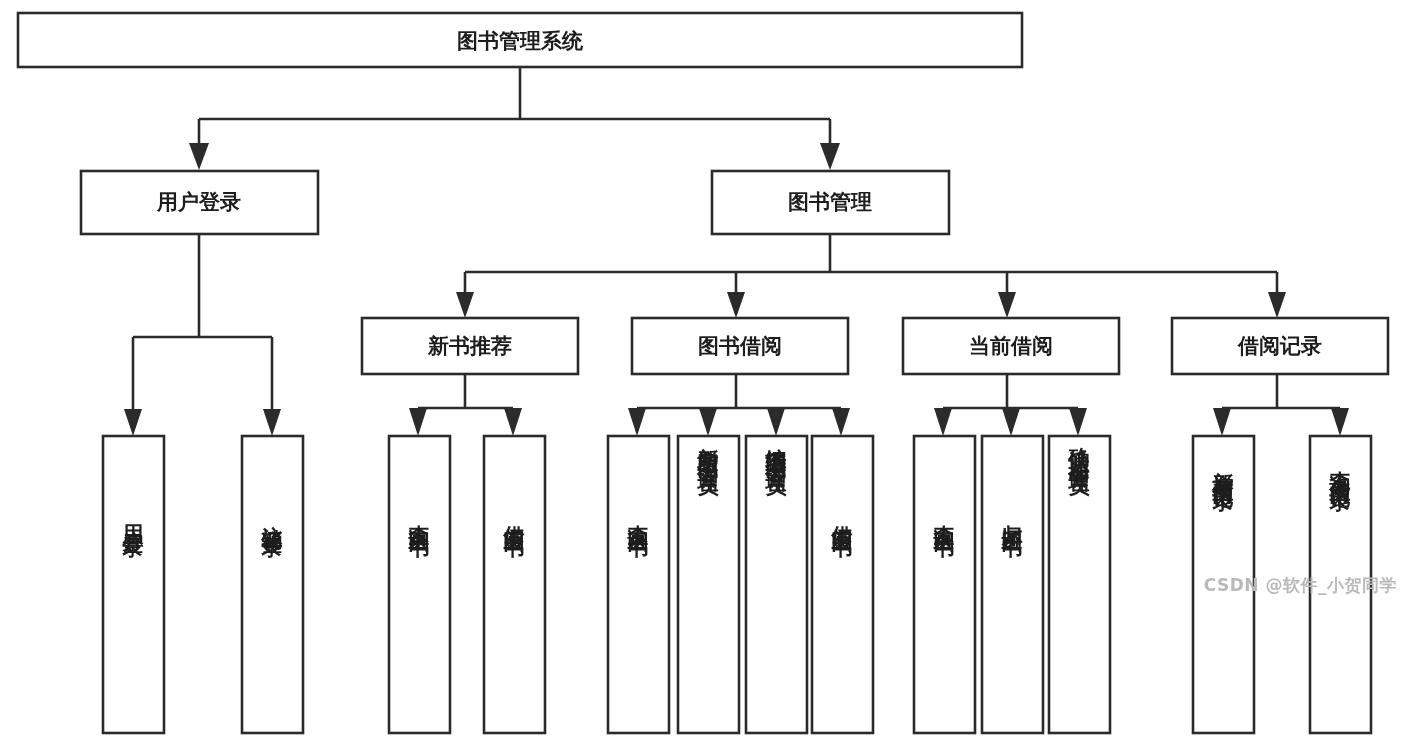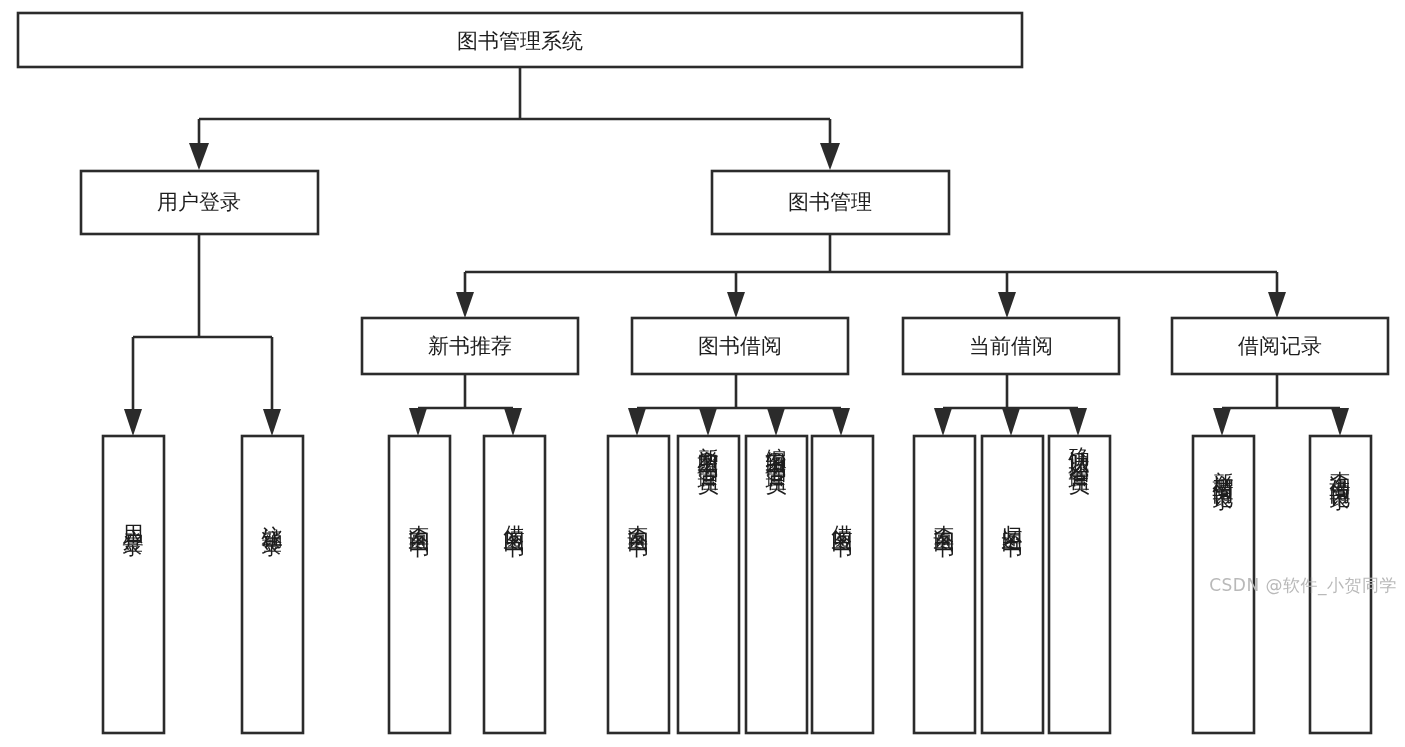--- a/index.html
+++ b/index.html
@@ -11,20 +11,21 @@
     width: 1405px;
     height: 747px;
     font-family: "DejaVu Sans", "Liberation Sans", sans-serif;
     overflow: hidden;
     position: relative;
   }
   #diagram-root {
     position: relative;
     width: 1405px;
     height: 603px;
+    font-weight: bold;
   }
   svg.diagram-canvas {
     position: absolute;
     top: 0;
     left: 0;
     width: 1405px;
     height: 747px;
   }
   .node-box {
     fill: #ffffff;

